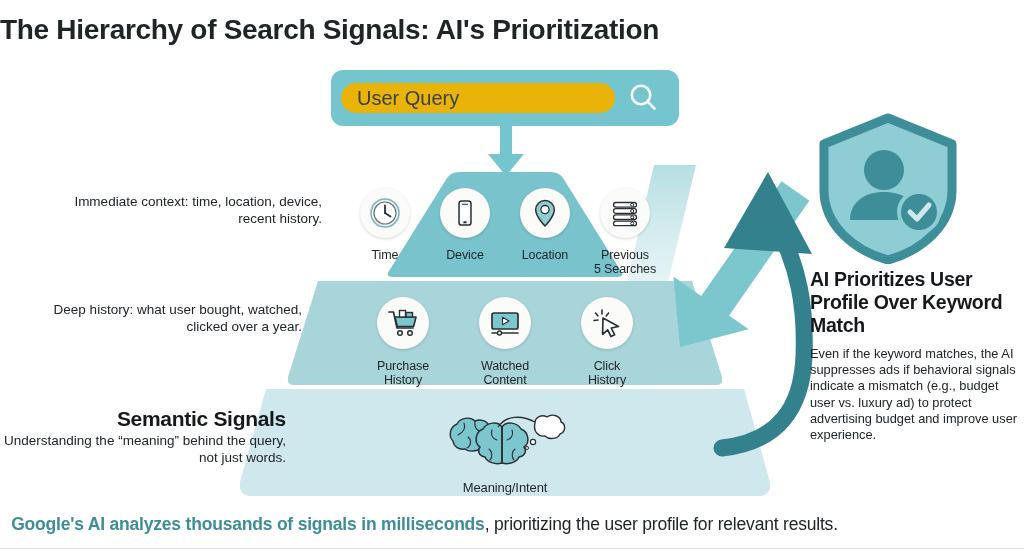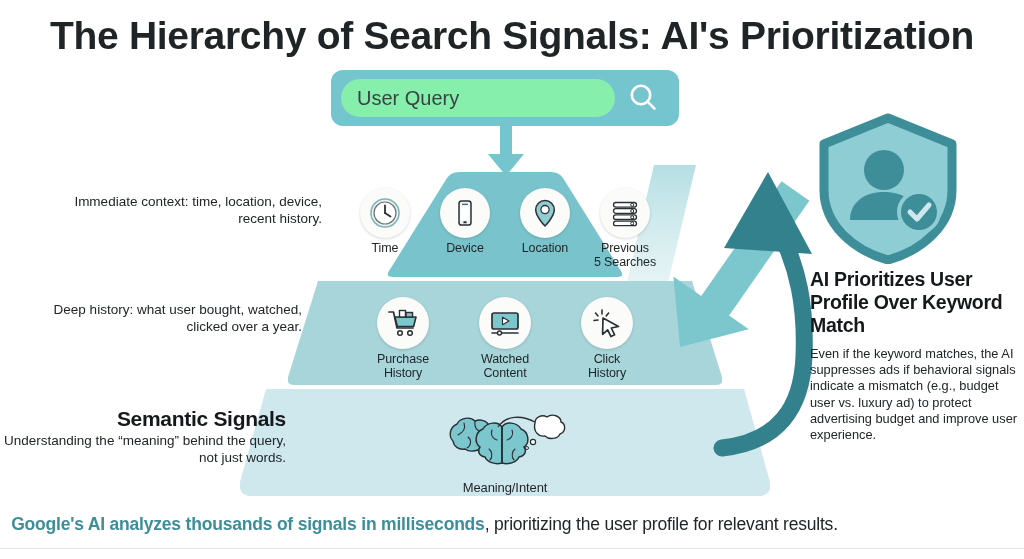--- a/index.html
+++ b/index.html
@@ -19,22 +19,21 @@
     overflow: hidden;
     background: #ffffff;
   }
 
   
   #title {
     position: absolute;
     left: 0;
     top: 14px;
     width: 1024px;
-    text-align: center;
-    font-size: 39px;
+    font-size: 28px;
     font-weight: bold;
     color: #1f2427;
     letter-spacing: -0.3px;
   }
 
   
   #searchbar {
     position: absolute;
     left: 331px;
     top: 70px;
@@ -42,22 +41,22 @@
     height: 56px;
     background: #75c5cf;
     border-radius: 12px;
     box-sizing: border-box;
     display: flex;
     align-items: center;
     padding: 0 8px 0 10px;
   }
   #search-input-box {
     flex: 1 1 auto;
-    height: 38px;
-    background: #86efac;
+    height: 30px;
+    background: #eab308;
     border-radius: 19px;
     display: flex;
     align-items: center;
     padding: 0 16px;
     box-sizing: border-box;
   }
   #search-input-text {
     font-size: 20px;
     color: #3b4246;
     white-space: nowrap;
@@ -105,20 +104,21 @@
     display: flex;
     gap: 0px;
     justify-content: center;
     width: 100%;
   }
   .icon-cell {
     display: flex;
     flex-direction: column;
     align-items: center;
     width: 80px;
+    gap: 7px;
   }
   .icon-circle {
     width: 50px;
     height: 50px;
     border-radius: 50%;
     background: #fbfbfa;
     display: flex;
     align-items: center;
     justify-content: center;
     box-shadow: 0 1px 3px rgba(0,0,0,0.16);

